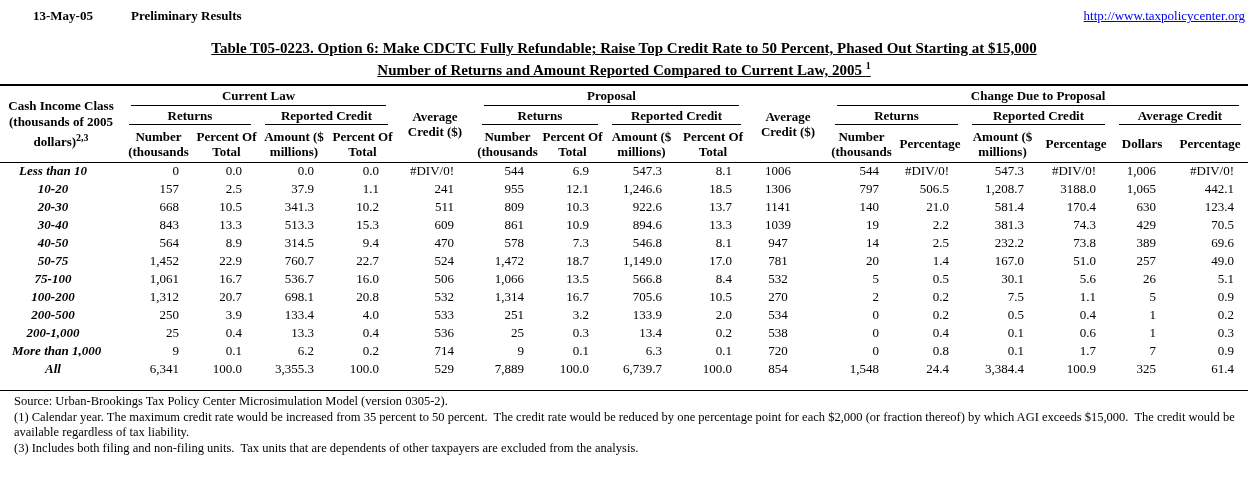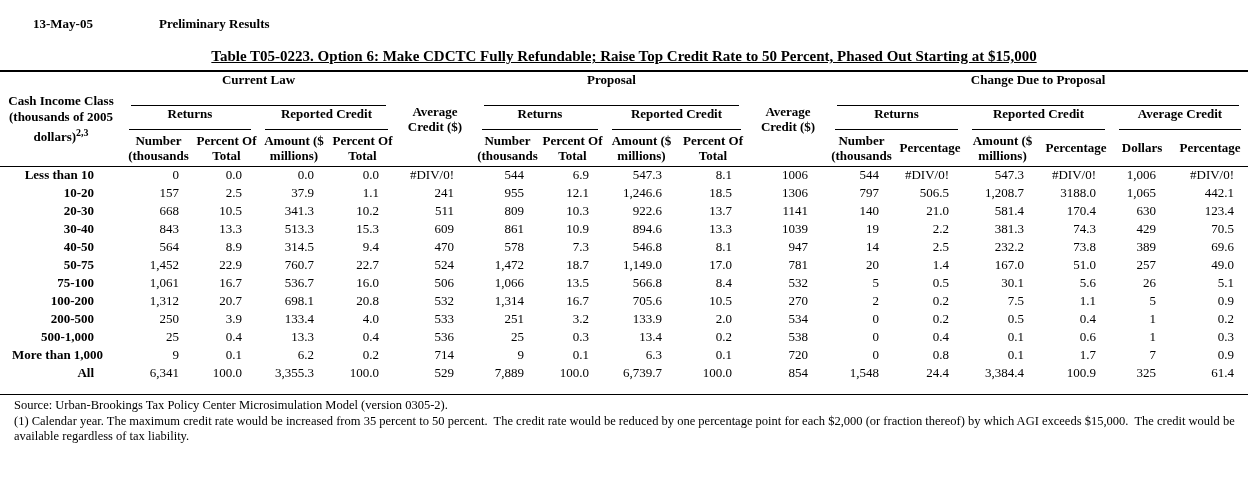--- a/index.html
+++ b/index.html
@@ -2,60 +2,62 @@
 <html><head>
 <meta charset="utf-8">
 <style>
   * { box-sizing: border-box; }
   html,body { margin:0; padding:0; }
   body {
     width:1248px; height:488px; background:#ffffff; color:#000;
     font-family:"Liberation Serif","DejaVu Serif",serif;
     overflow:hidden;
   }
-  .topbar { display:flex; align-items:baseline; padding:16px 3px 0 33px; font-size:13px; font-weight:bold;gap:28px; }
+  .topbar { display:flex; align-items:baseline; padding:8px 3px 0 33px; font-size:13px; font-weight:bold; }
   .topbar .status { margin-left:38px; }
   .topbar .url { margin-left:auto; font-weight:normal; color:#0000ee; text-decoration:underline; }
   .titleblock { text-align:center; font-weight:bold; font-size:15px; line-height:18px; margin-top:15px;text-decoration:underline; }
   sup { font-size:10px; font-weight:bold; }
 
   .tablewrap { margin-top:5px; border-bottom:1.5px solid #000; padding-bottom:12px; }
   .rule-top { height:2px; border-top:1.5px solid #000; border-bottom:1.5px solid #000; }
 
   table { border-collapse:collapse; table-layout:fixed; width:1248px; }
   thead th { font-weight:bold; font-size:13px; text-align:center; vertical-align:middle; padding:0; line-height:15px; }
   tr.h1 th { height:21px; }
   tr.h2 th { height:19px; }
   tr.h3 th { height:36px; white-space:pre-line; }
-  .gu { border-bottom:1.5px solid #000; padding-bottom:18px; margin:0 9px; }
-  .gu2 { border-bottom:1.5px solid #000; padding-bottom:8px; margin:0 7px; }
+  .gu { border-bottom:1.5px solid #000; padding-bottom:2px; margin:0 9px; }
+  .gu2 { border-bottom:1.5px solid #000; padding-bottom:1px; margin:0 7px; }
   .hb { border-bottom:1.5px solid #000; }
   th.rowhead { font-size:13px; line-height:16px; padding:0 3px; white-space:normal; vertical-align:middle; }
   th.avgcell { white-space:pre-line; vertical-align:middle; }
 
   tbody tr { height:18px; }
-  tbody th { font-weight:bold; font-size:13px; text-align:right; padding:0 28px 0 12px; white-space:nowrap; }
+  tbody th { font-weight:bold; font-size:13px; text-align:center; padding:0 28px 0 12px; white-space:nowrap;font-style:italic; }
   tbody td { font-size:13px; text-align:right; padding:0 16px 0 0; white-space:nowrap; }
   tbody td:nth-child(6) { padding-right:21px; }
-  tbody td:nth-child(11) { padding-right:20px; }
+  tbody td:nth-child(11) { padding-right:20px;text-align:center; }
   tbody td:nth-child(17) { padding-right:14px; }
 
   .notes { margin-top:3px; padding-left:14px; font-size:12.5px; line-height:15.5px; }
   .notes div { white-space:pre-wrap; }
 </style>
 </head>
 <body>
 
 <div class="topbar">
   <span class="date">13-May-05</span>
   <span class="status">Preliminary Results</span>
+  <a class="url" href="#">http://www.taxpolicycenter.org</a>
 </div>
 
 <div class="titleblock">
   <div>Table T05-0223. Option 6: Make CDCTC Fully Refundable; Raise Top Credit Rate to 50 Percent, Phased Out Starting at $15,000</div>
+  <div><span>Number of Returns and Amount Reported Compared to Current Law, 2005 </span><sup>1</sup></div>
 </div>
 
 <div class="tablewrap">
   <div class="rule-top"></div>
   <table>
     <colgroup>
       <col style="width:122px">
       <col style="width:73px">
         <col style="width:63px">
         <col style="width:72px">
@@ -306,21 +308,21 @@
           <td>2.0</td>
           <td>534</td>
           <td>0</td>
           <td>0.2</td>
           <td>0.5</td>
           <td>0.4</td>
           <td>1</td>
           <td>0.2</td>
         </tr>
         <tr>
-          <th>500-1,000</th>
+          <th>200-1,000</th>
           <td>25</td>
           <td>0.4</td>
           <td>13.3</td>
           <td>0.4</td>
           <td>536</td>
           <td>25</td>
           <td>0.3</td>
           <td>13.4</td>
           <td>0.2</td>
           <td>538</td>
@@ -369,13 +371,14 @@
           <td>325</td>
           <td>61.4</td>
         </tr>
       </tbody>
   </table>
 </div>
 
 <div class="notes">
   <div>Source: Urban-Brookings Tax Policy Center Microsimulation Model (version 0305-2).</div>
   <div>(1) Calendar year. The maximum credit rate would be increased from 35 percent to 50 percent.  The credit rate would be reduced by one percentage point for each $2,000 (or fraction thereof) by which AGI exceeds $15,000.  The credit would be available regardless of tax liability.</div>
+  <div>(3) Includes both filing and non-filing units.  Tax units that are dependents of other taxpayers are excluded from the analysis.</div>
 </div>
 
 </body></html>

